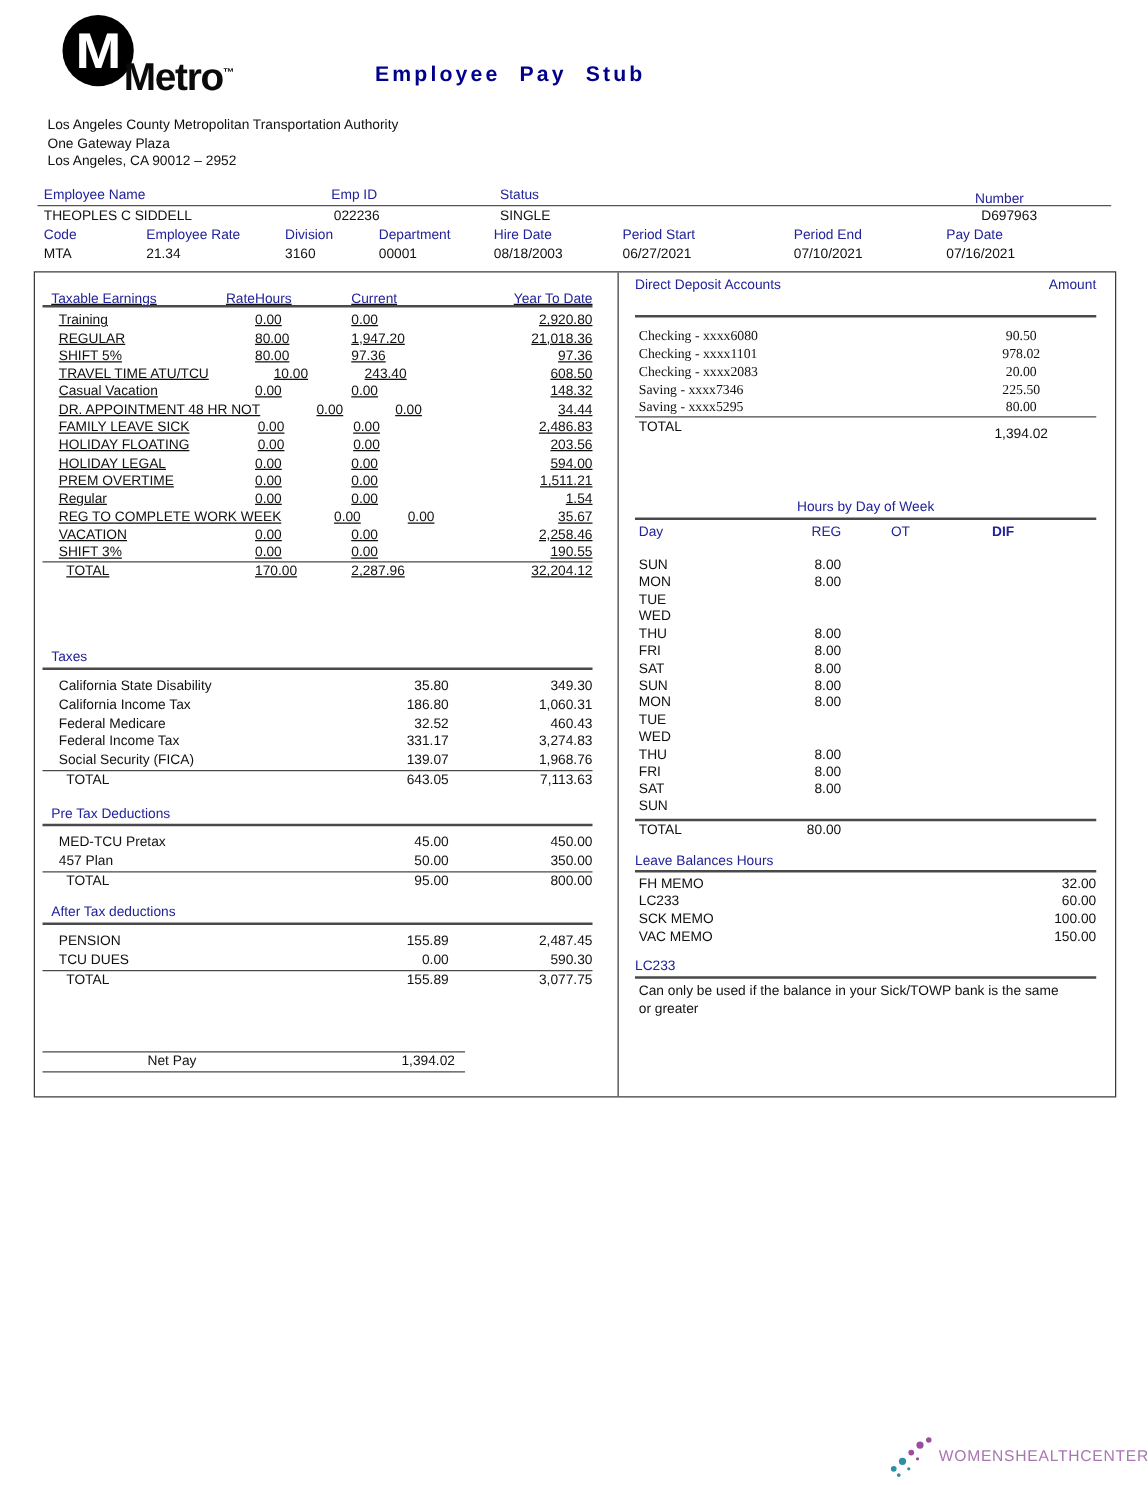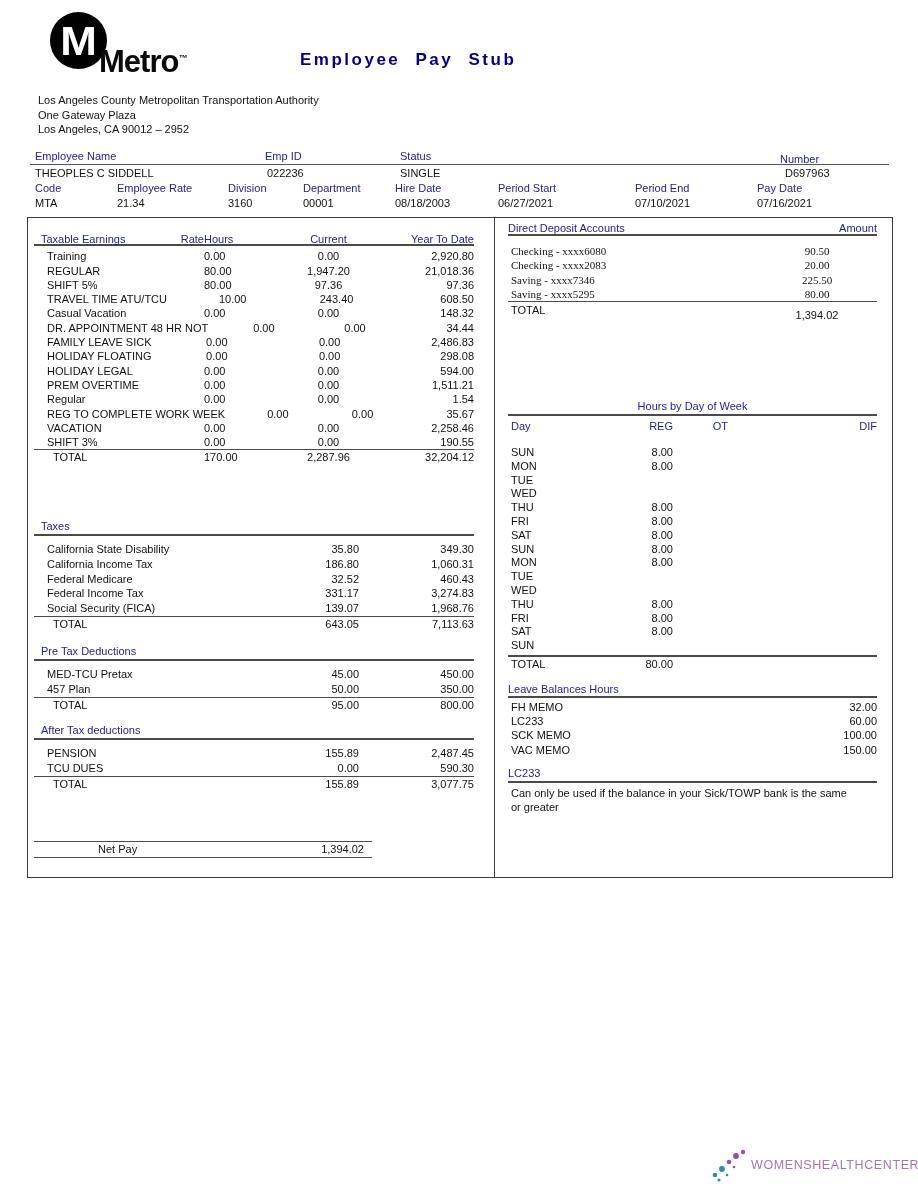--- a/index.html
+++ b/index.html
@@ -23,65 +23,65 @@
   .ev { position:absolute; white-space:nowrap; }
   .hline { position:absolute; height:1px; background:#555; }
 
   
   .main-box { position:absolute; left:27px; top:217px; width:866px; height:661px; border:1px solid #3c3c3c; }
   .vdivider { position:absolute; left:466px; top:0; width:1px; height:659px; background:#3c3c3c; }
 
   .row { display:flex; height:14.3px; line-height:14.3px; white-space:nowrap; }
 
   
-  .earn { position:absolute; left:6px; top:14px; width:440px; }
+  .earn { position:absolute; left:6px; top:14px; width:440px;text-decoration:underline; }
   .earn-head { color:#22229a; padding-bottom:2px; border-bottom:2px solid #4a4a4a; margin-bottom:3px; }
   .c-label  { flex:1; padding-left:13px; overflow:visible; }
   .c-label.hd { padding-left:7px; }
   .c-rate { width:55px; text-align:right; }
   .c-hours { width:77px; }
-  .c-cur { width:95px; text-align:center; }
+  .c-cur { width:95px; text-align:left; }
   .c-ytd { width:98px; text-align:right; }
   .tot-row { border-top:1px solid #4a4a4a; height:15px; line-height:15px; }
   .tot-row .c-label { padding-left:19px; }
 
   
   .sec { position:absolute; left:6px; width:440px; }
   .sec-title { color:#22229a; padding:0 0 2px 7px; border-bottom:2px solid #4a4a4a; }
   .sec-rows { margin-top:6px; }
   .sec .row { height:14.8px; line-height:14.8px; }
   .t-label { flex:1; padding-left:13px; }
   .t-c1 { width:109px; text-align:right; }
   .t-c2 { width:115px; text-align:right; }
   .sec .tot-row .t-label { padding-left:19px; }
 
   
   .netpay { position:absolute; left:6px; top:623px; width:338px; border-top:1px solid #4a4a4a; border-bottom:1px solid #4a4a4a; }
   .netpay .row { height:15px; line-height:15px; }
-  .np-label { margin-left:64px; flex:1; }
+  .np-label { margin-left:84px; flex:1; }
   .np-value { width:120px; text-align:right; padding-right:8px; }
 
   
   .rblock { position:absolute; left:480px; width:369px; }
-  .dd-head { display:flex; color:#22229a; padding-bottom:0; border-bottom:2px solid #4a4a4a;gap:32px; }
+  .dd-head { display:flex; color:#22229a; padding-bottom:18px; border-bottom:2px solid #4a4a4a;gap:32px; }
   .dd-head .grow { flex:1; }
   .dd-rows { margin-top:8px;font-family:Liberation Serif, serif; }
   .dd-label { flex:1; padding-left:3px; }
   .dd-amt { width:120px; text-align:center; }
   .dd-tot { border-top:1px solid #4a4a4a; height:16px; line-height:16px; }
   .dd-tot .dd-amt { position:relative; top:5px; }
 
   .hb-title { color:#22229a; padding-bottom:2px; border-bottom:2px solid #4a4a4a;text-align:center; }
   .hb-head { display:flex; color:#22229a; margin-top:3px; height:14px; line-height:14px; }
   .hb-rows { margin-top:13px; }
   .hb-rows .row { height:13.8px; line-height:13.8px; }
   .h-day { width:115px; padding-left:3px; }
   .h-reg { width:50px; text-align:right; }
   .h-ot { width:55px; text-align:right; }
-  .h-dif { flex:1; text-align:right; }
+  .h-dif { flex:1; text-align:center;font-weight:bold; }
   .hb-tot { border-top:2px solid #4a4a4a; height:15px; line-height:15px; margin-top:2px; }
 
   .lv-title { color:#22229a; padding-bottom:1px; border-bottom:2px solid #4a4a4a; }
   .lv-rows { margin-top:2px; }
   .lv-rows .row { height:14.2px; line-height:14.2px; }
   .lv-label { flex:1; padding-left:3px; }
   .lv-val { width:120px; text-align:right; }
 
   .lc-title { color:#22229a; padding-bottom:2px; border-bottom:2px solid #4a4a4a; }
   .lc-note { margin-top:3px; width:345px; line-height:14px; padding-left:3px; }
@@ -195,21 +195,21 @@
           <span class="c-rate"></span>
           <span class="c-hours">0.00</span>
           <span class="c-cur">0.00</span>
           <span class="c-ytd">2,486.83</span>
         </div>
           <div class="row">
           <span class="c-label">HOLIDAY FLOATING</span>
           <span class="c-rate"></span>
           <span class="c-hours">0.00</span>
           <span class="c-cur">0.00</span>
-          <span class="c-ytd">298.08</span>
+          <span class="c-ytd">203.56</span>
         </div>
           <div class="row">
           <span class="c-label">HOLIDAY LEGAL</span>
           <span class="c-rate"></span>
           <span class="c-hours">0.00</span>
           <span class="c-cur">0.00</span>
           <span class="c-ytd">594.00</span>
         </div>
           <div class="row">
           <span class="c-label">PREM OVERTIME</span>
@@ -347,20 +347,24 @@
     <div class="rblock" style="top:4px">
       <div class="dd-head">
         <span class="grow">Direct Deposit Accounts</span>
         <span>Amount</span>
       </div>
       <div class="dd-rows">
 
       <div class="row">
           <span class="dd-label">Checking - xxxx6080</span>
           <span class="dd-amt">90.50</span>
+        </div>
+          <div class="row">
+          <span class="dd-label">Checking - xxxx1101</span>
+          <span class="dd-amt">978.02</span>
         </div>
           <div class="row">
           <span class="dd-label">Checking - xxxx2083</span>
           <span class="dd-amt">20.00</span>
         </div>
           <div class="row">
           <span class="dd-label">Saving - xxxx7346</span>
           <span class="dd-amt">225.50</span>
         </div>
           <div class="row">

